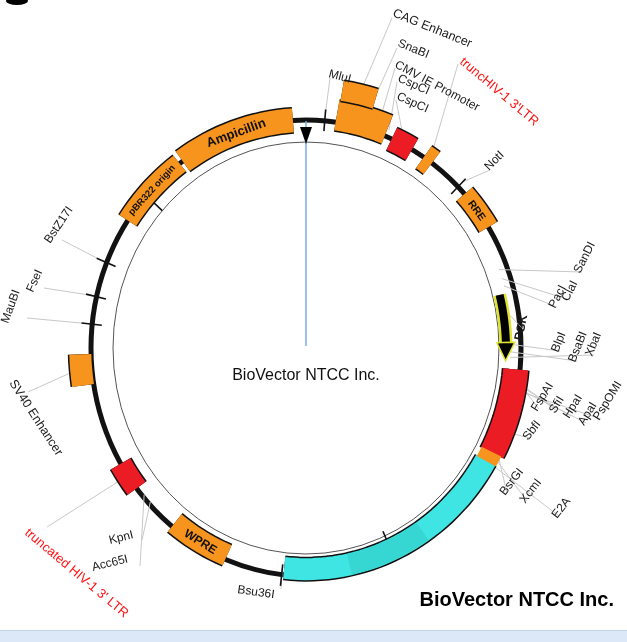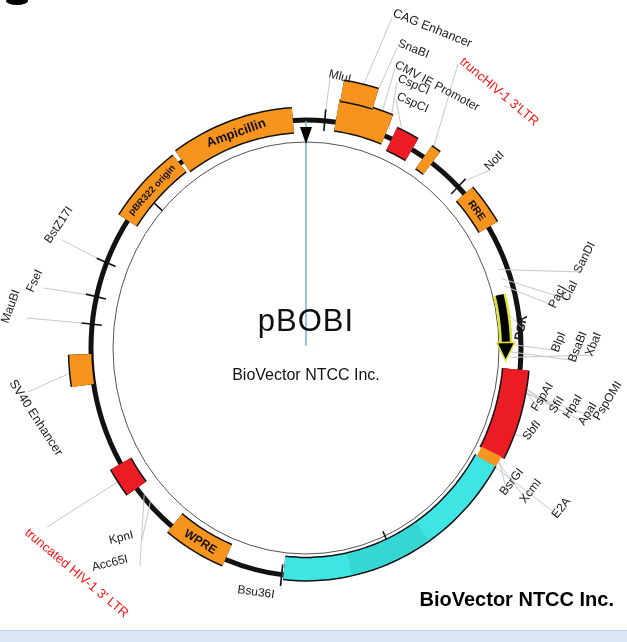--- a/index.html
+++ b/index.html
@@ -126,17 +126,16 @@
       <text x="557" y="519" font-size="12" fill="#1A1A1A" font-weight="normal" transform="rotate(-52 557 519)">E2A</text>
       <text x="237" y="593" font-size="12" fill="#1A1A1A" font-weight="normal" transform="rotate(8 237 593)">Bsu36I</text>
       <text x="110" y="544" font-size="12" fill="#1A1A1A" font-weight="normal" transform="rotate(-14 110 544)">KpnI</text>
       <text x="93" y="571" font-size="12" fill="#1A1A1A" font-weight="normal" transform="rotate(-14 93 571)">Acc65I</text>
       <text x="24" y="534" font-size="13" fill="#FF1414" font-weight="normal" transform="rotate(40 24 534)">truncated HIV-1 3' LTR</text>
       <text x="9" y="383" font-size="12.5" fill="#1A1A1A" font-weight="normal" transform="rotate(57 9 383)">SV40 Enhancer</text>
       <text x="8" y="324" font-size="12" fill="#1A1A1A" font-weight="normal" transform="rotate(-70 8 324)">MauBI</text>
       <text x="33" y="293" font-size="12" fill="#1A1A1A" font-weight="normal" transform="rotate(-66 33 293)">FseI</text>
       <text x="50" y="244" font-size="12" fill="#1A1A1A" font-weight="normal" transform="rotate(-56 50 244)">BstZ17I</text>
     </svg>
-  <div class="center-title">pBOBI</div>
   <div class="center-company">BioVector NTCC Inc.</div>
   <div class="brand">BioVector NTCC Inc.</div>
   <div class="bottom-bar"></div>
 </div>
 
 </body></html>

